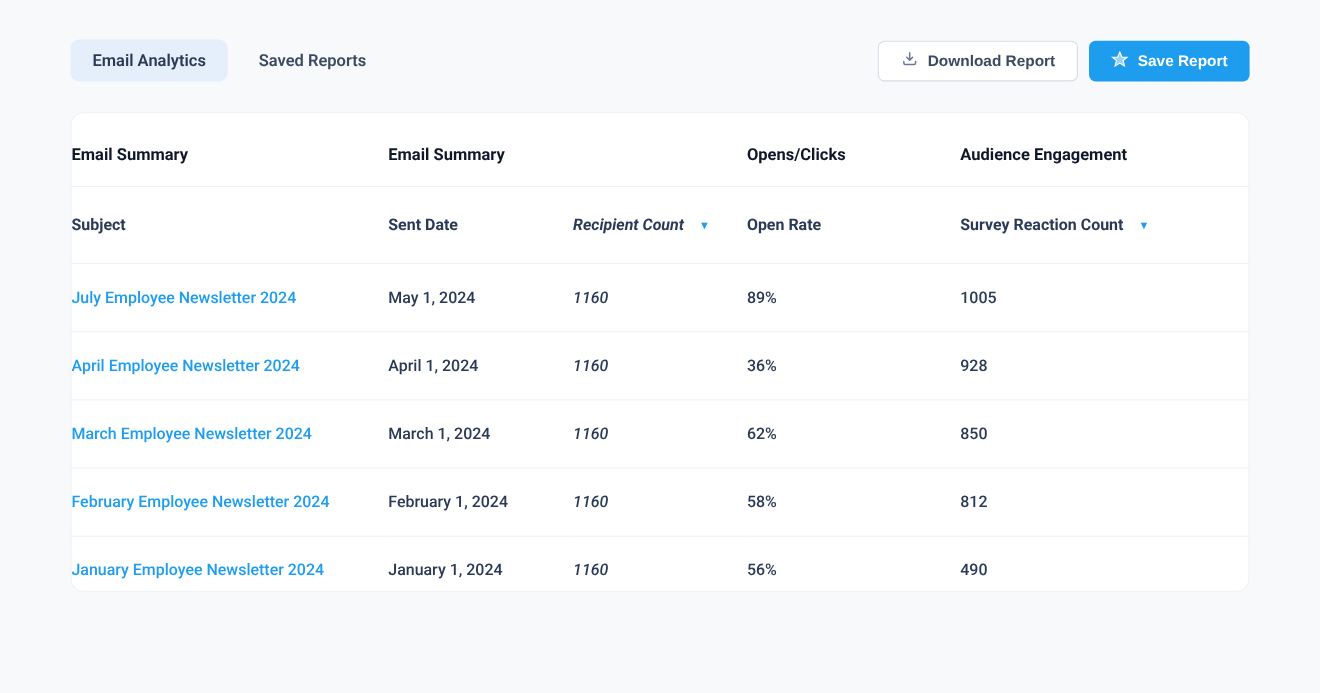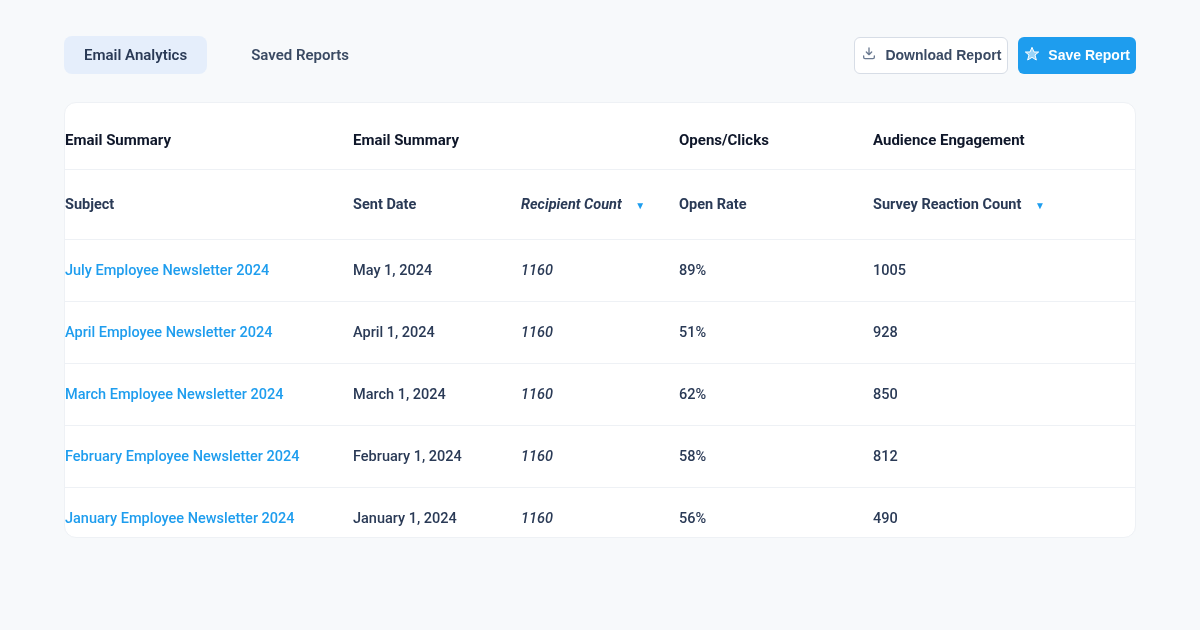--- a/index.html
+++ b/index.html
@@ -18,21 +18,21 @@
       padding: 36px 64px;
     }
     .header {
       display: flex;
       justify-content: space-between;
       align-items: center;
       margin-bottom: 28px;
     }
     .tabs {
       display: flex;
-      gap: 24px;
+      gap: 8px;
       align-items: center;
     }
     .tab {
       padding: 10px 20px;
       font-size: 15px;
       font-weight: 600;
       color: #3a4a63;
       cursor: pointer;
       border-radius: 8px;
     }
@@ -41,21 +41,21 @@
       color: #2a3a56;
     }
     .actions {
       display: flex;
       gap: 10px;
     }
     .btn {
       display: flex;
       align-items: center;
       gap: 8px;
-      padding: 8px 6px;
+      padding: 8px 20px;
       font-size: 14px;
       font-weight: 600;
       border-radius: 6px;
       cursor: pointer;
       border: none;
     }
     .btn-outline {
       background: #fff;
       border: 1px solid #d7dde6;
       color: #3a4a63;
@@ -189,21 +189,21 @@
             <td class="col-subject"><span class="link">July Employee Newsletter 2024</span></td>
             <td class="col-sent">May 1, 2024</td>
             <td class="col-recip">1160</td>
             <td class="col-open">89%</td>
             <td class="col-survey">1005</td>
           </tr>
           <tr>
             <td class="col-subject"><span class="link">April Employee Newsletter 2024</span></td>
             <td class="col-sent">April 1, 2024</td>
             <td class="col-recip">1160</td>
-            <td class="col-open">51%</td>
+            <td class="col-open">36%</td>
             <td class="col-survey">928</td>
           </tr>
           <tr>
             <td class="col-subject"><span class="link">March Employee Newsletter 2024</span></td>
             <td class="col-sent">March 1, 2024</td>
             <td class="col-recip">1160</td>
             <td class="col-open">62%</td>
             <td class="col-survey">850</td>
           </tr>
           <tr>

